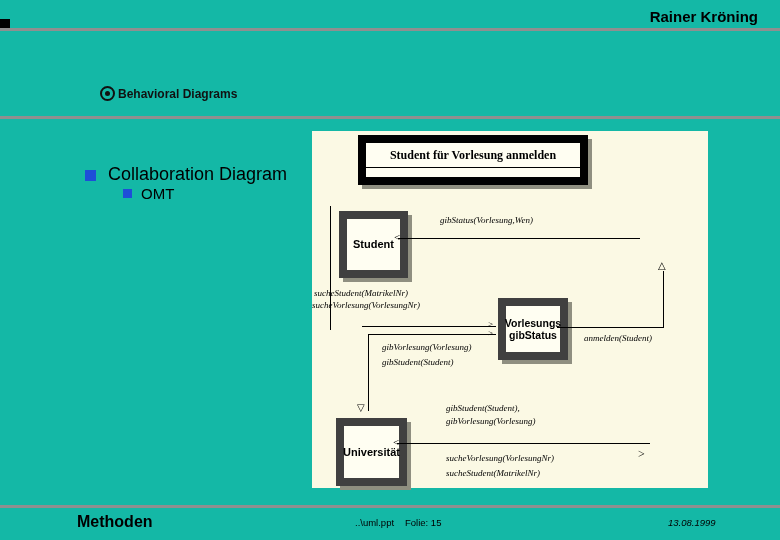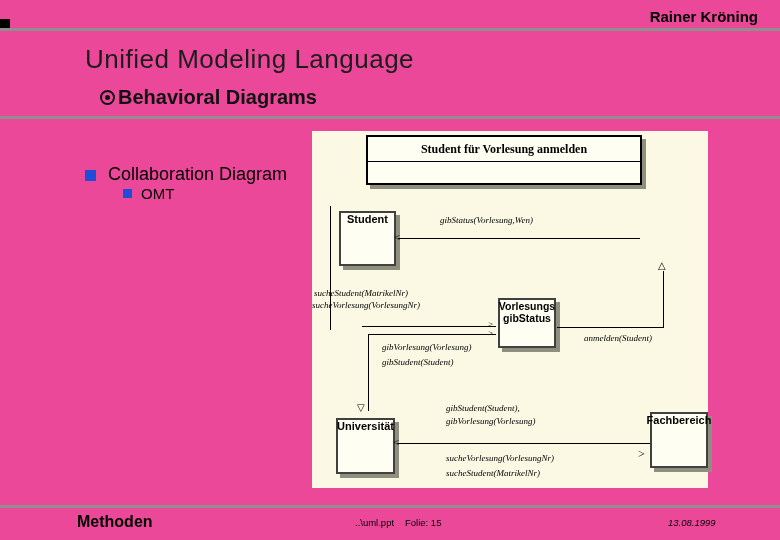--- a/index.html
+++ b/index.html
@@ -1,41 +1,41 @@
 <!DOCTYPE html>
 <html><head>
 <meta charset="utf-8">
 <style>
   html,body{margin:0;padding:0;background:#fff;}
-  .slide{position:relative;width:780px;height:540px;background:#ec4899;overflow:hidden;
+  .slide{position:relative;width:780px;height:540px;background:#14b8a6;overflow:hidden;
          font-family:"Liberation Sans",sans-serif;color:#000;}
   .rule{position:absolute;left:0;width:780px;height:3px;background:#8f8f8f;}
   .corner-mark{position:absolute;left:0;top:19px;width:10px;height:9px;background:#000;}
   .author{position:absolute;top:8px;right:22px;font-size:15px;font-weight:bold;}
   .title{position:absolute;left:85px;top:44px;font-size:26px;color:#1c1c1c;letter-spacing:.5px;}
   .subtitle-row{position:absolute;left:100px;top:86px;display:flex;align-items:center;}
   .circle-bullet{width:11px;height:11px;border:2px solid #111;border-radius:50%;
                  display:inline-flex;align-items:center;justify-content:center;margin-right:3px;}
   .circle-bullet .dot{width:5px;height:5px;background:#111;border-radius:50%;}
-  .subtitle-text{font-size:20px;font-weight:600;color:#111;}
+  .subtitle-text{font-size:12px;font-weight:600;color:#111;}
   .bullet-row{position:absolute;display:flex;align-items:flex-start;}
   .sq{display:inline-block;background:#1e4ed8;}
   .sq.l1{width:11px;height:11px;margin:6px 12px 0 0;}
   .sq.l2{width:9px;height:9px;margin:4px 9px 0 0;}
   .b1-text{font-size:18px;}
   .b2-text{font-size:15px;}
 
   
   .panel{position:absolute;left:312px;top:131px;width:396px;height:357px;background:#fbf9e4;}
-  .box{position:absolute;background:#fffef2;border:2px solid #404040;box-shadow:4px 4px 0 #8f8f80;
-       display:flex;flex-direction:column;align-items:center;justify-content:flex-start;
+  .box{position:absolute;background:#fffef2;border:8px solid #404040;box-shadow:4px 4px 0 #8f8f80;
+       display:flex;flex-direction:column;align-items:center;justify-content:center;
        font-weight:bold;font-size:11px;text-align:center;line-height:1.15;}
-  .tbox{position:absolute;left:46px;top:4px;width:276px;height:50px;background:#fffef2;
-        border:2px solid #000000;box-shadow:4px 4px 0 #8f8f80;box-sizing:border-box;
-        font-family:"Liberation Serif",serif;margin-left:8px;}
+  .tbox{position:absolute;left:46px;top:4px;width:230px;height:50px;background:#fffef2;
+        border:8px solid #000000;box-shadow:4px 4px 0 #8f8f80;box-sizing:border-box;
+        font-family:"Liberation Serif",serif;}
   .tbox-title{height:24px;border-bottom:1px solid #000;display:flex;align-items:center;
         justify-content:center;font-weight:bold;font-size:12px;}
   .tbox-info{display:flex;height:22px;font-size:8.5px;}
   .tbox-left{width:125px;border-right:1px solid #000;padding:1px 0 0 10px;box-sizing:border-box;}
   .tbox-right{flex:1;text-align:center;padding-top:1px;}
   .msg{position:absolute;font-style:italic;font-family:"Liberation Serif",serif;
        font-size:9px;white-space:nowrap;}
   .hline{position:absolute;height:1px;background:#000;}
   .vline{position:absolute;width:1px;background:#000;}
   .arrow{position:absolute;font-family:"Liberation Serif",serif;font-size:11px;line-height:1;}
@@ -49,21 +49,20 @@
 </style>
 </head>
 <body>
 
 <div class="slide">
 
   <div class="corner-mark"></div>
   <div class="author">Rainer Kröning</div>
   <div class="rule" style="top:28px;"></div>
 
-  <div class="title">Unified Modeling Language</div>
 
   <div class="subtitle-row">
     <span class="circle-bullet">
         <span class="dot"></span>
       </span>
     <span class="subtitle-text">Behavioral Diagrams</span>
   </div>
   <div class="rule" style="top:116px;"></div>
 
   <div class="bullet-row" style="left:85px;top:164px;">
@@ -83,23 +82,20 @@
 
     <div class="box" style="left:27px;top:80px;width:53px;height:51px;">
       <span>Student</span>
     </div>
     <div class="box" style="left:186px;top:167px;width:54px;height:46px;font-size:10.5px;">
       <span>Vorlesungs</span>
       <span>gibStatus</span>
     </div>
     <div class="box" style="left:24px;top:287px;width:55px;height:52px;">
       <span>Universität</span>
-    </div>
-    <div class="box" style="left:338px;top:281px;width:54px;height:52px;">
-      <span>Fachbereich</span>
     </div>
 
     <div class="hline" style="top:107px;left:86px;width:242px;"></div>
     <span class="arrow" style="left:82px;top:101px;">&lt;</span>
     <span class="msg" style="left:128px;top:84px;">gibStatus(Vorlesung,Wen)</span>
 
     <div class="vline" style="left:18px;top:75px;height:124px;"></div>
 
     <div class="hline" style="top:195px;left:50px;width:134px;"></div>
     <span class="arrow" style="left:176px;top:189px;font-size:9px;">&gt;</span>

